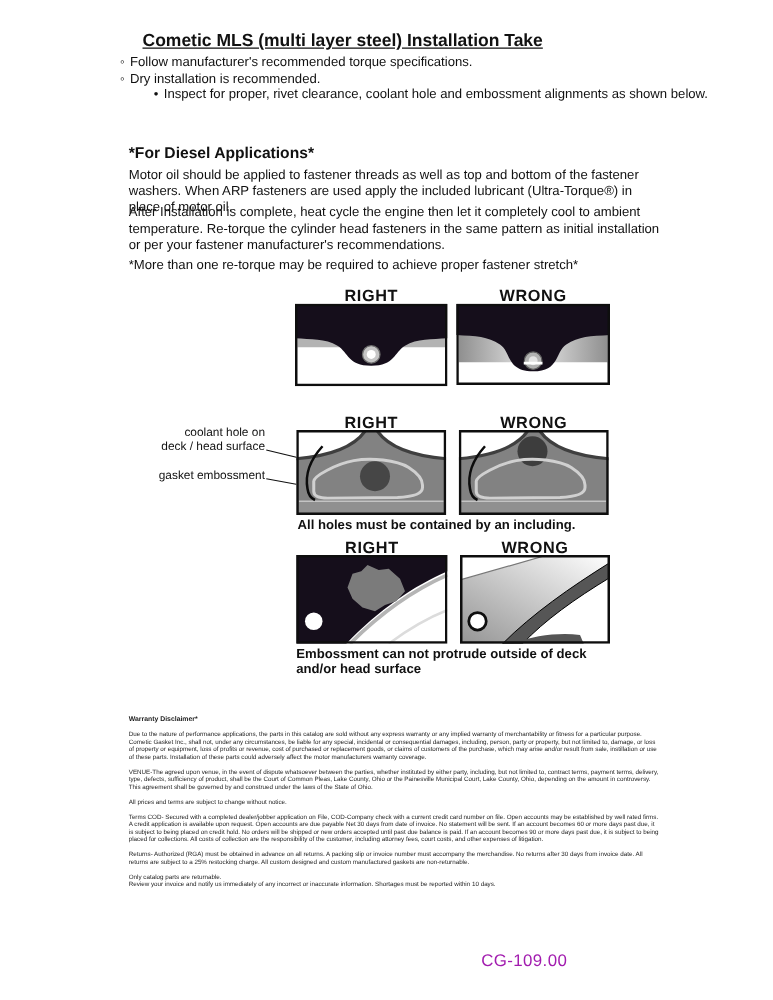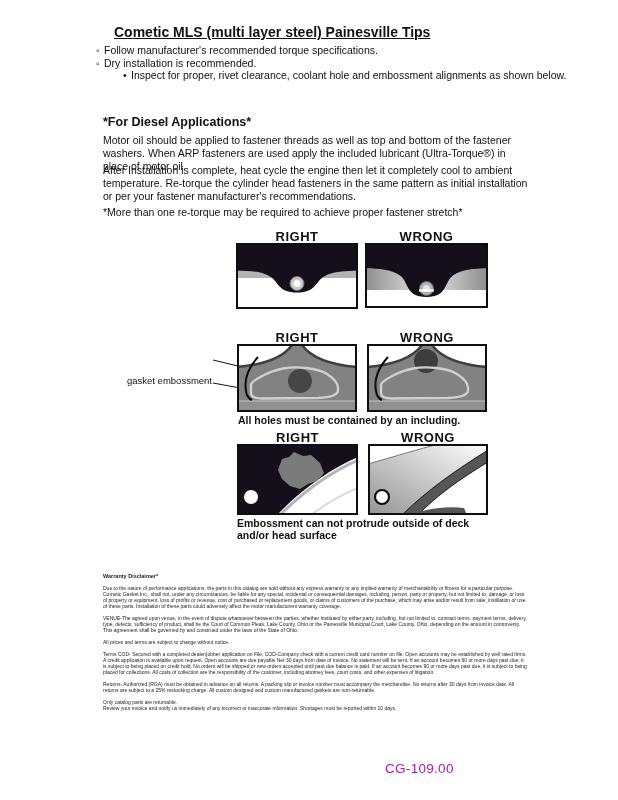--- a/index.html
+++ b/index.html
@@ -33,21 +33,21 @@
   .fp { margin:0 0 6px 0; }
   .fp.tight { margin-bottom:0; }
 
   .cg-code { left:385px; top:761px; font-size:13.5px; color:#a21caf; letter-spacing:0.3px; white-space:nowrap; }
 </style>
 </head>
 <body>
 
 <div class="page">
 
-  <div class="abs doc-title">Cometic MLS (multi layer steel) Painesville Tips</div>
+  <div class="abs doc-title">Cometic MLS (multi layer steel) Installation Take</div>
 
   <div class="abs tips">
     <div class="tip-row"><span class="tip-marker">◦</span><span>Follow manufacturer's recommended torque specifications.</span></div>
     <div class="tip-row"><span class="tip-marker">◦</span><span>Dry installation is recommended.</span></div>
     <div class="tip-row tip-sub"><span class="tip-marker">•</span><span>Inspect for proper, rivet clearance, coolant hole and embossment alignments as shown below.</span></div>
   </div>
 
   <div class="abs diesel-heading">*For Diesel Applications*</div>
   <div class="abs body-para p-oil">Motor oil should be applied to fastener threads as well as top and bottom of the fastener washers. When ARP fasteners are used apply the included lubricant (Ultra-Torque®) in place of motor oil.</div>
   <div class="abs body-para p-retorque">After Installation is complete, heat cycle the engine then let it completely cool to ambient temperature. Re-torque the cylinder head fasteners in the same pattern as initial installation or per your fastener manufacturer's recommendations.</div>
@@ -85,20 +85,24 @@
       <circle cx="61.5" cy="45.5" r="3.6" fill="#e3e3e3"></circle>
       <rect x="54" y="46.4" width="15" height="2.2" fill="#ffffff"></rect>
       <rect x="1" y="1" width="121" height="63" fill="none" stroke="#0e0e0e" stroke-width="2"></rect>
     </svg>
   </div>
 
 
   <div class="abs fig-label" style="left:237px; top:330px; width:120px;">RIGHT</div>
   <div class="abs fig-label" style="left:367px; top:330px; width:120px;">WRONG</div>
 
+  <div class="abs ann" style="left:98px; top:342px;">
+    <div>coolant hole on</div>
+    <div>deck / head surface</div>
+  </div>
   <div class="abs ann" style="left:98px; top:376px;">gasket embossment</div>
 
   <svg class="abs" style="left:204px; top:350px; pointer-events:none;" width="100" height="48" viewBox="0 0 100 48">
     <line x1="9" y1="10" x2="92" y2="30" stroke="#111" stroke-width="1"></line>
     <line x1="9" y1="33" x2="58" y2="42" stroke="#111" stroke-width="1"></line>
   </svg>
 
   <div class="abs fig-box" style="left:237px; top:344px;">
     <svg width="120" height="68" viewBox="0 0 120 68">
       <rect x="0" y="0" width="120" height="68" fill="#ffffff"></rect>

